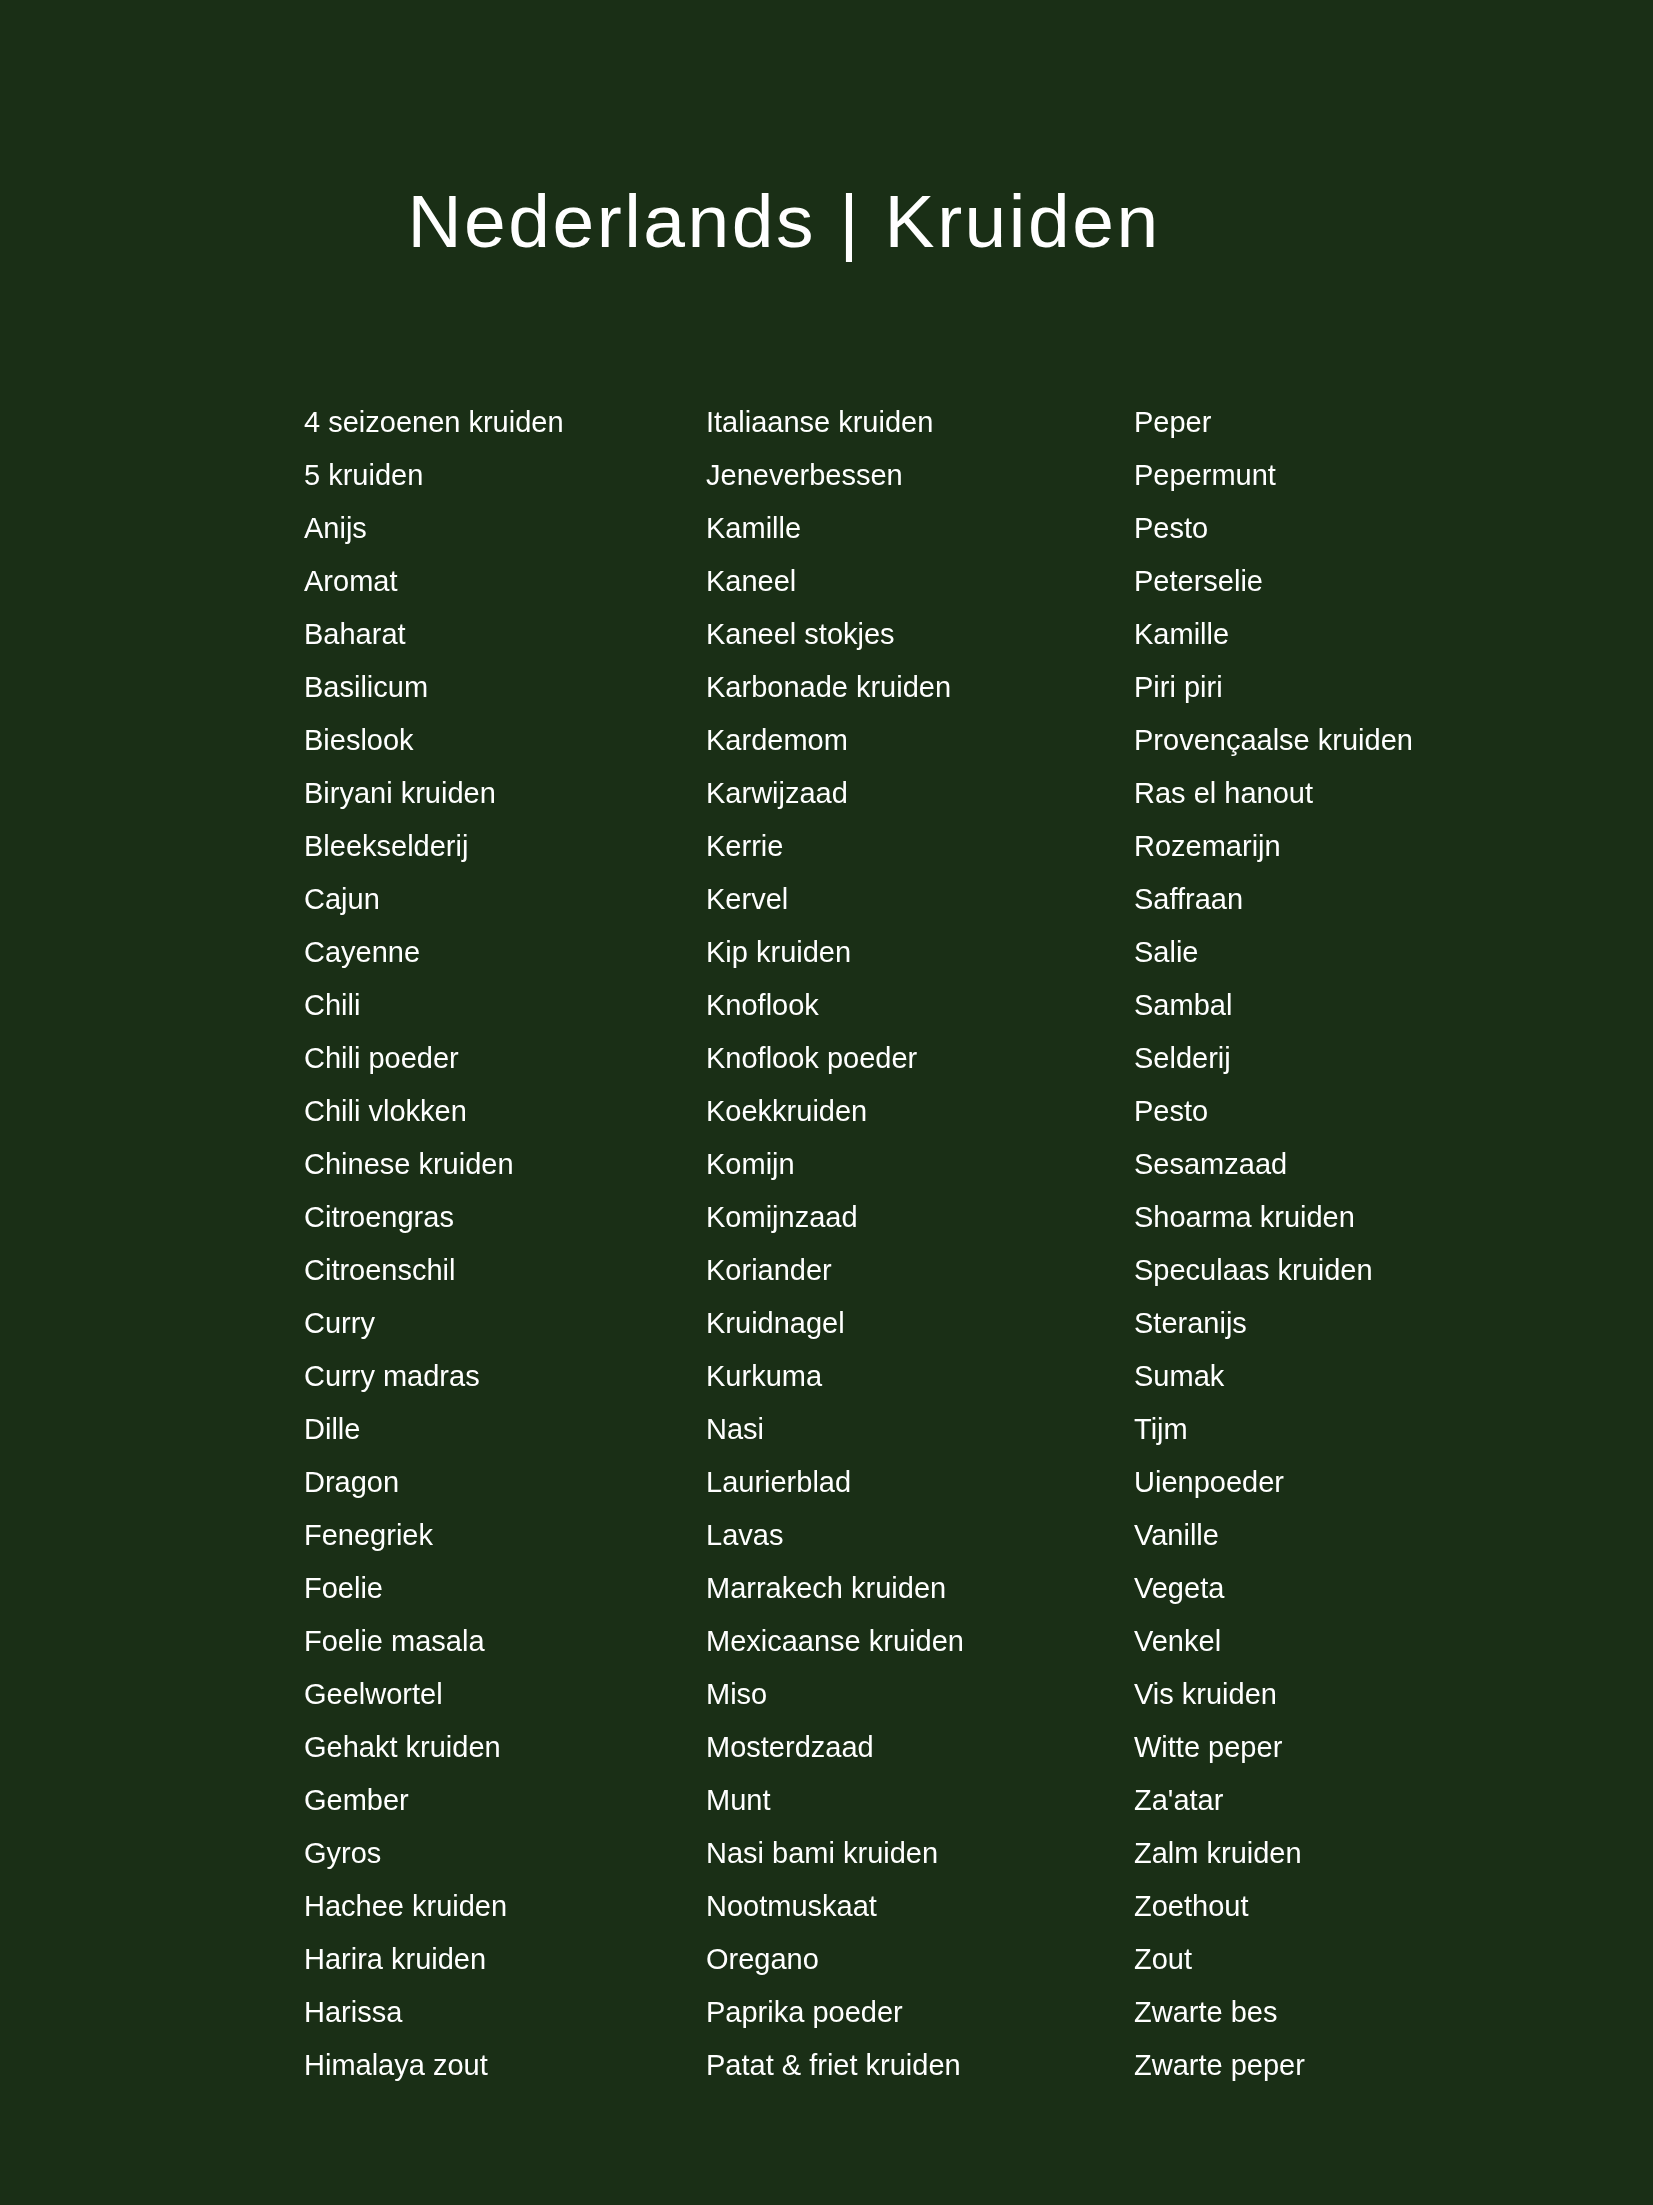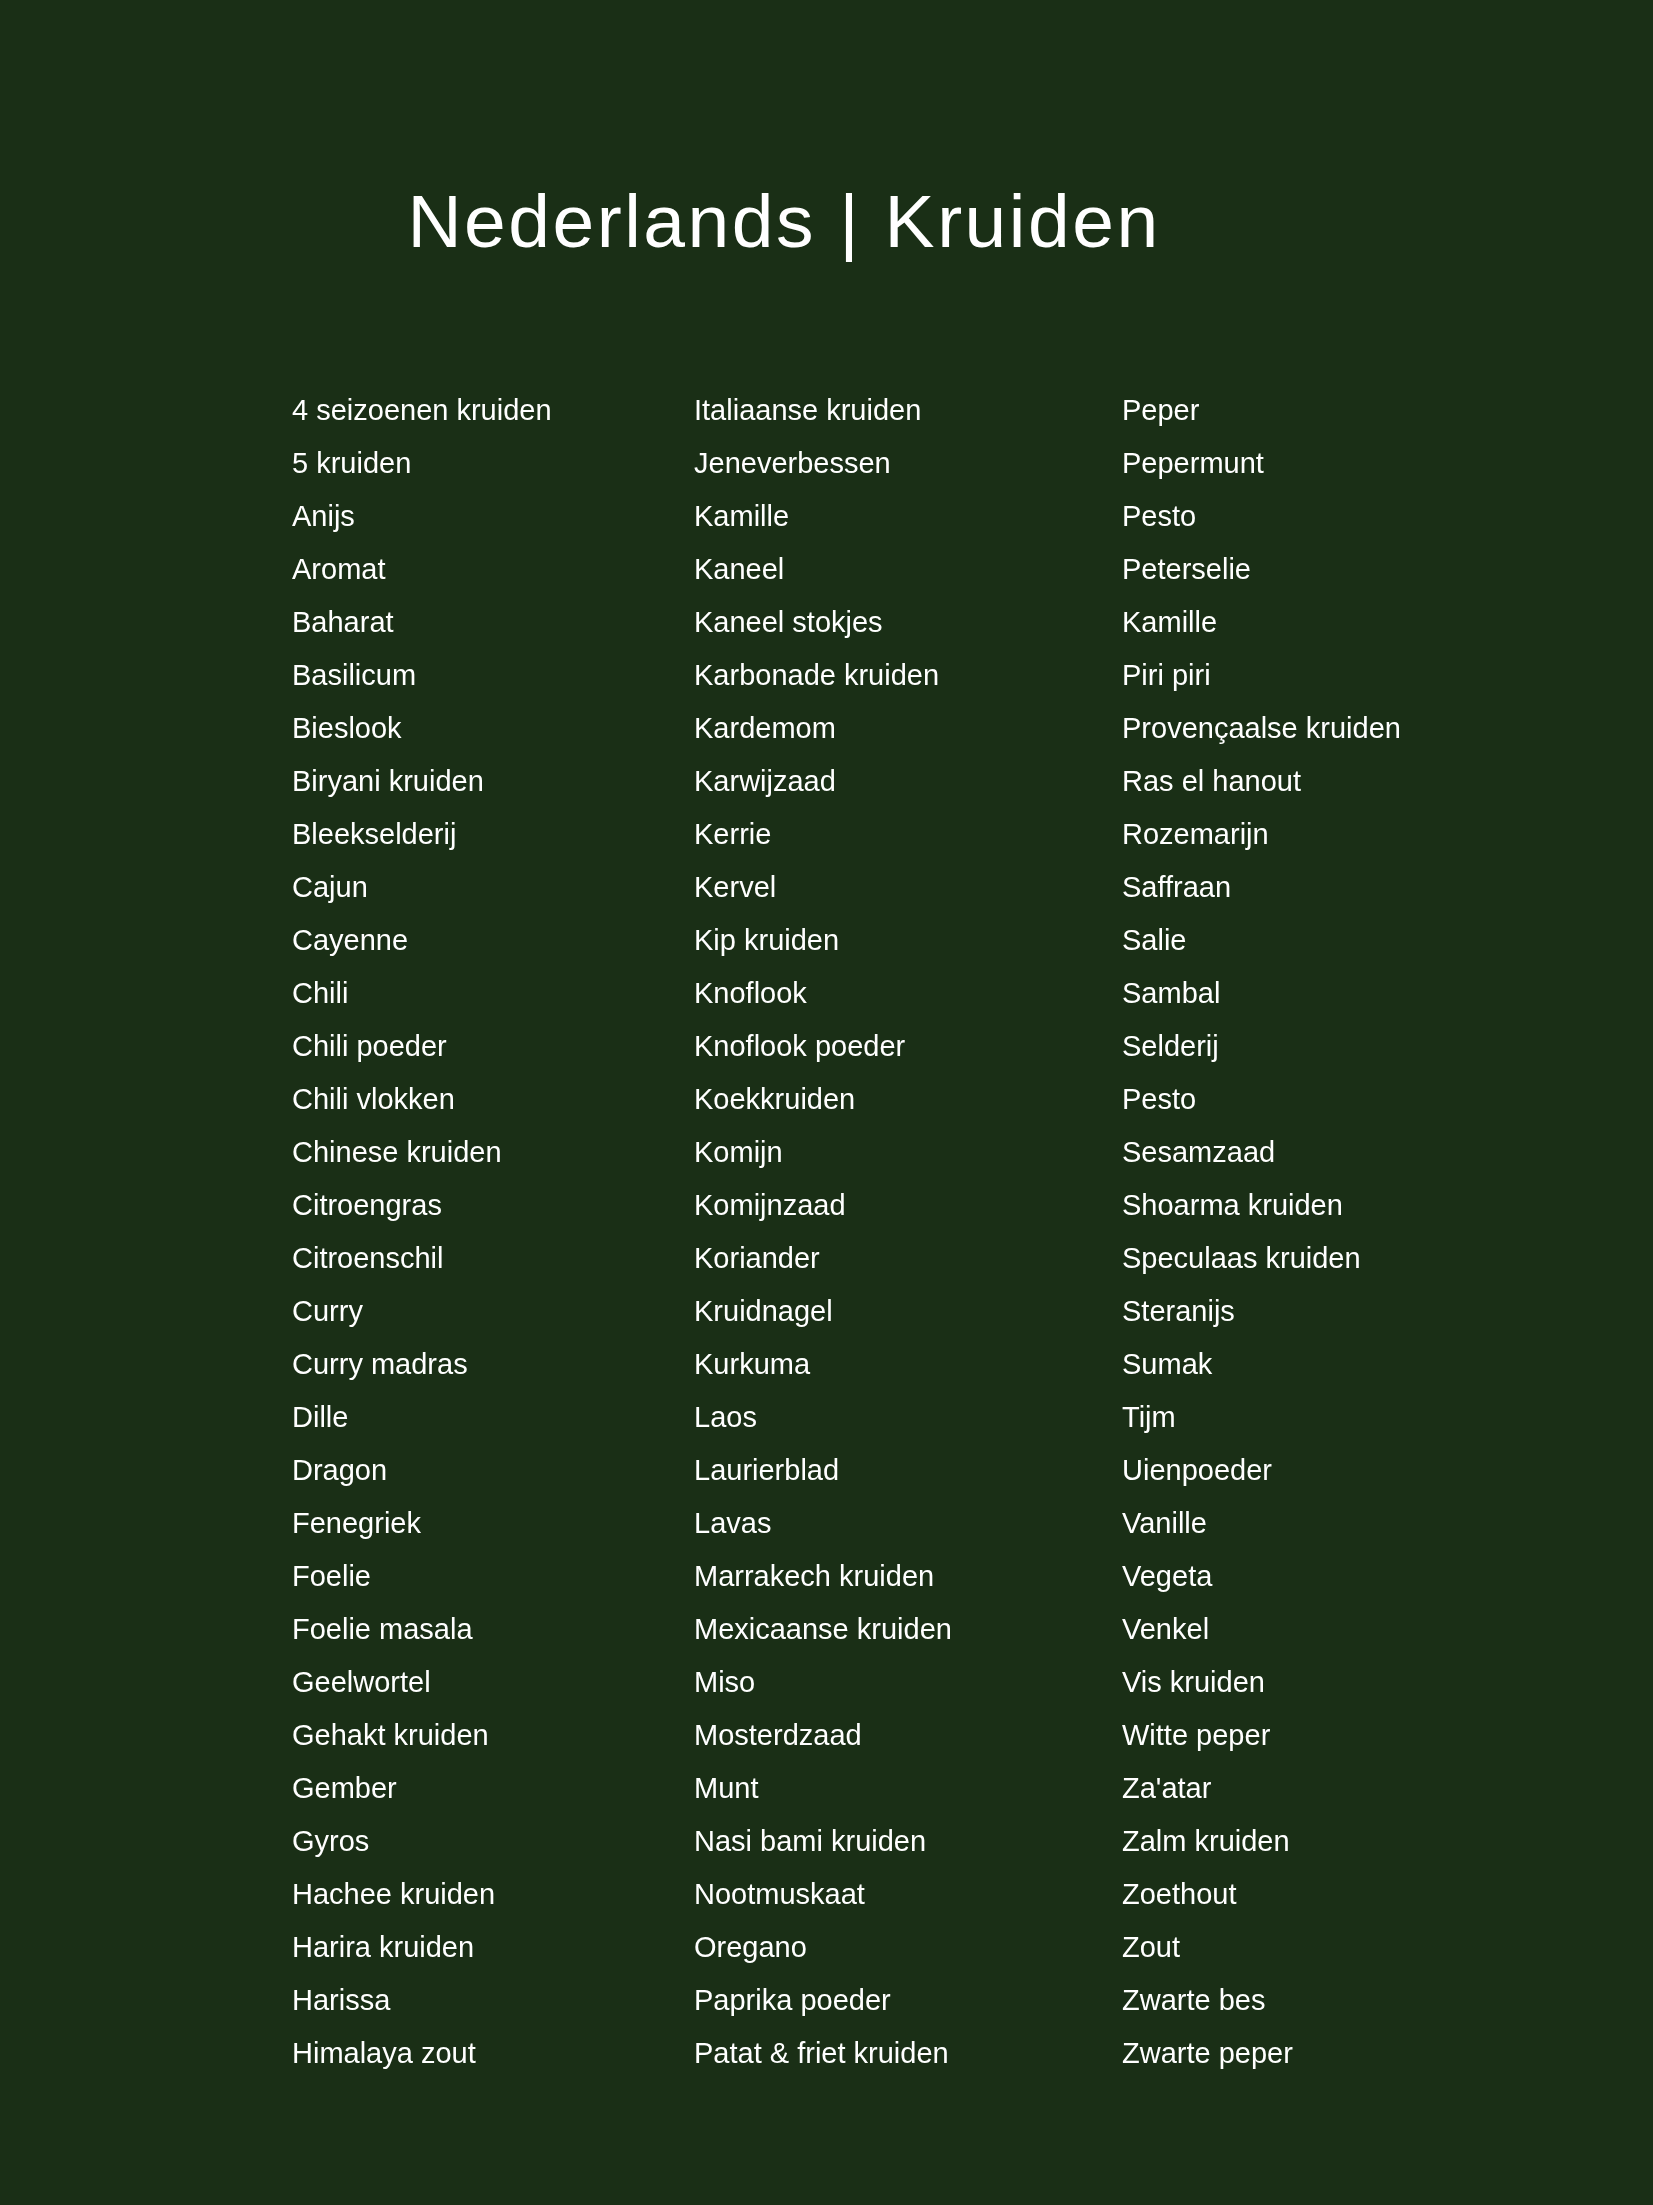--- a/index.html
+++ b/index.html
@@ -32,21 +32,21 @@
       position: absolute;
       top: 384px;
       left: 0;
       width: 1654px;
       height: 1700px;
     }
     .column {
       position: absolute;
       top: 0;
       list-style: none;
-      margin: 0;
+      margin: 12px;
       padding: 0;
     }
     .col-1 { left: 292px; }
     .col-2 { left: 694px; }
     .col-3 { left: 1122px; }
     .item {
       font-size: 29px;
       line-height: 53px;
       height: 53px;
       white-space: nowrap;
@@ -106,21 +106,21 @@
       <li class="item">Kervel</li>
       <li class="item">Kip kruiden</li>
       <li class="item">Knoflook</li>
       <li class="item">Knoflook poeder</li>
       <li class="item">Koekkruiden</li>
       <li class="item">Komijn</li>
       <li class="item">Komijnzaad</li>
       <li class="item">Koriander</li>
       <li class="item">Kruidnagel</li>
       <li class="item">Kurkuma</li>
-      <li class="item">Laos</li>
+      <li class="item">Nasi</li>
       <li class="item">Laurierblad</li>
       <li class="item">Lavas</li>
       <li class="item">Marrakech kruiden</li>
       <li class="item">Mexicaanse kruiden</li>
       <li class="item">Miso</li>
       <li class="item">Mosterdzaad</li>
       <li class="item">Munt</li>
       <li class="item">Nasi bami kruiden</li>
       <li class="item">Nootmuskaat</li>
       <li class="item">Oregano</li>

